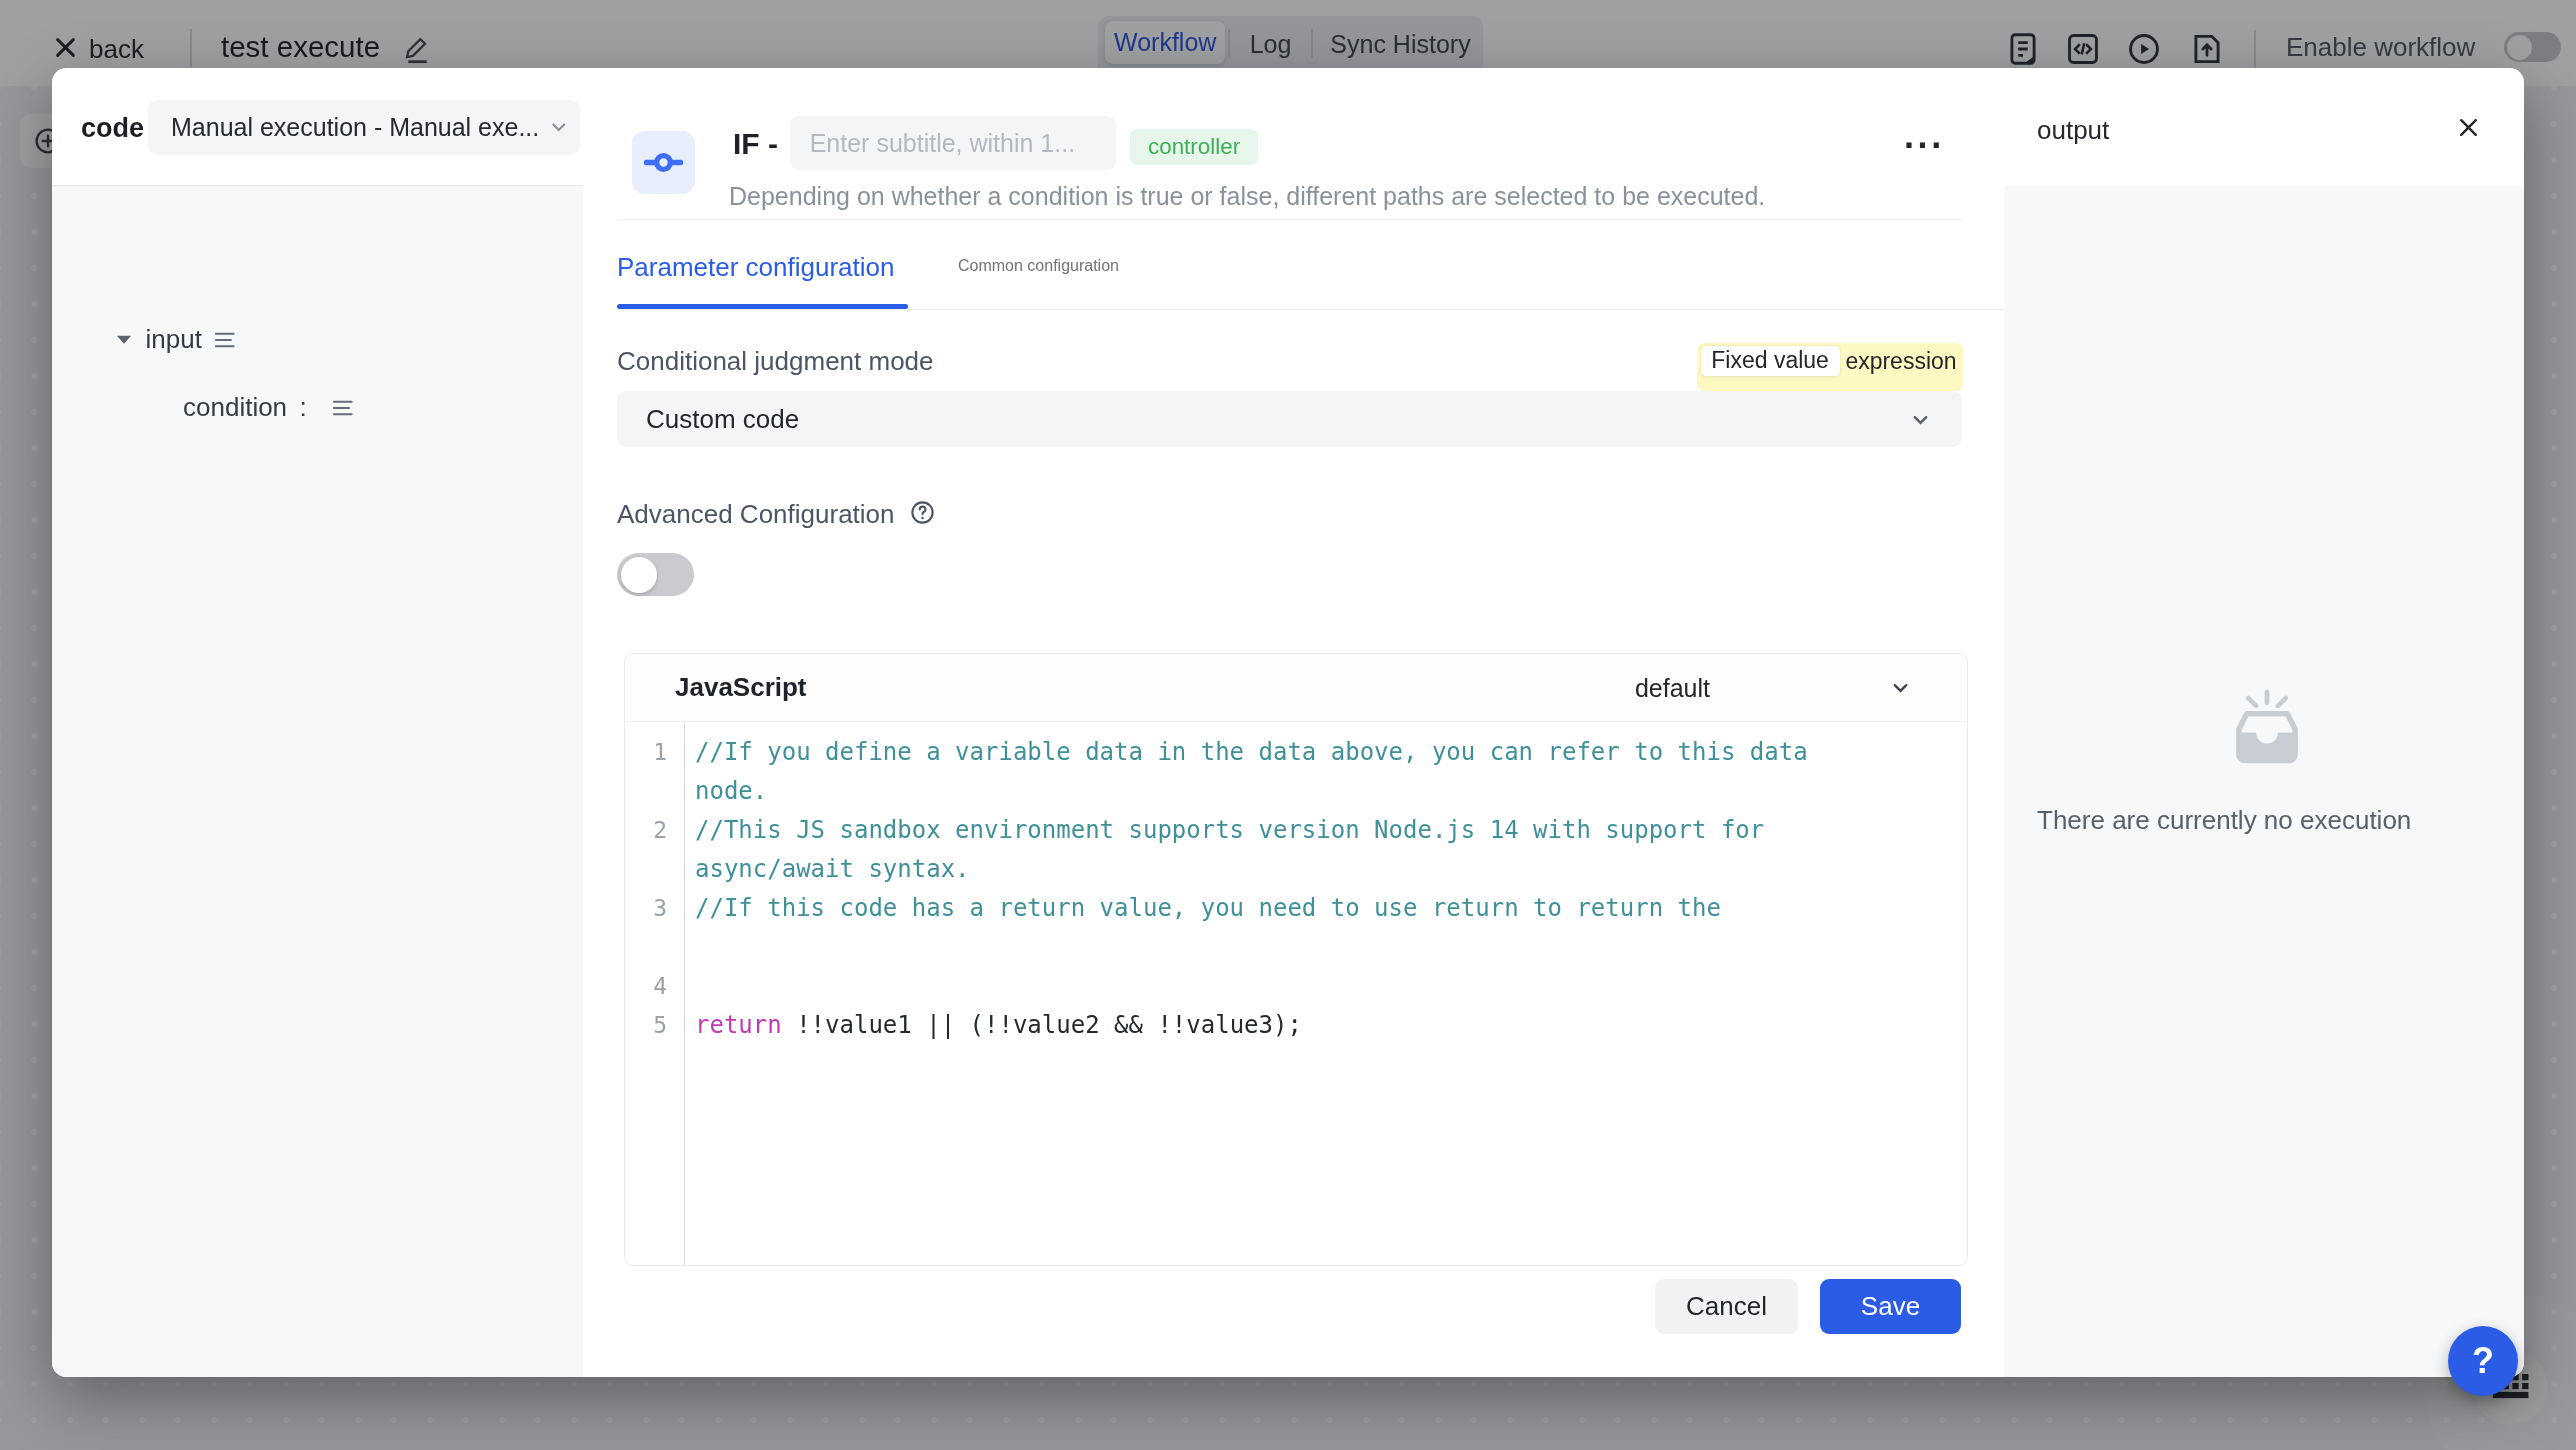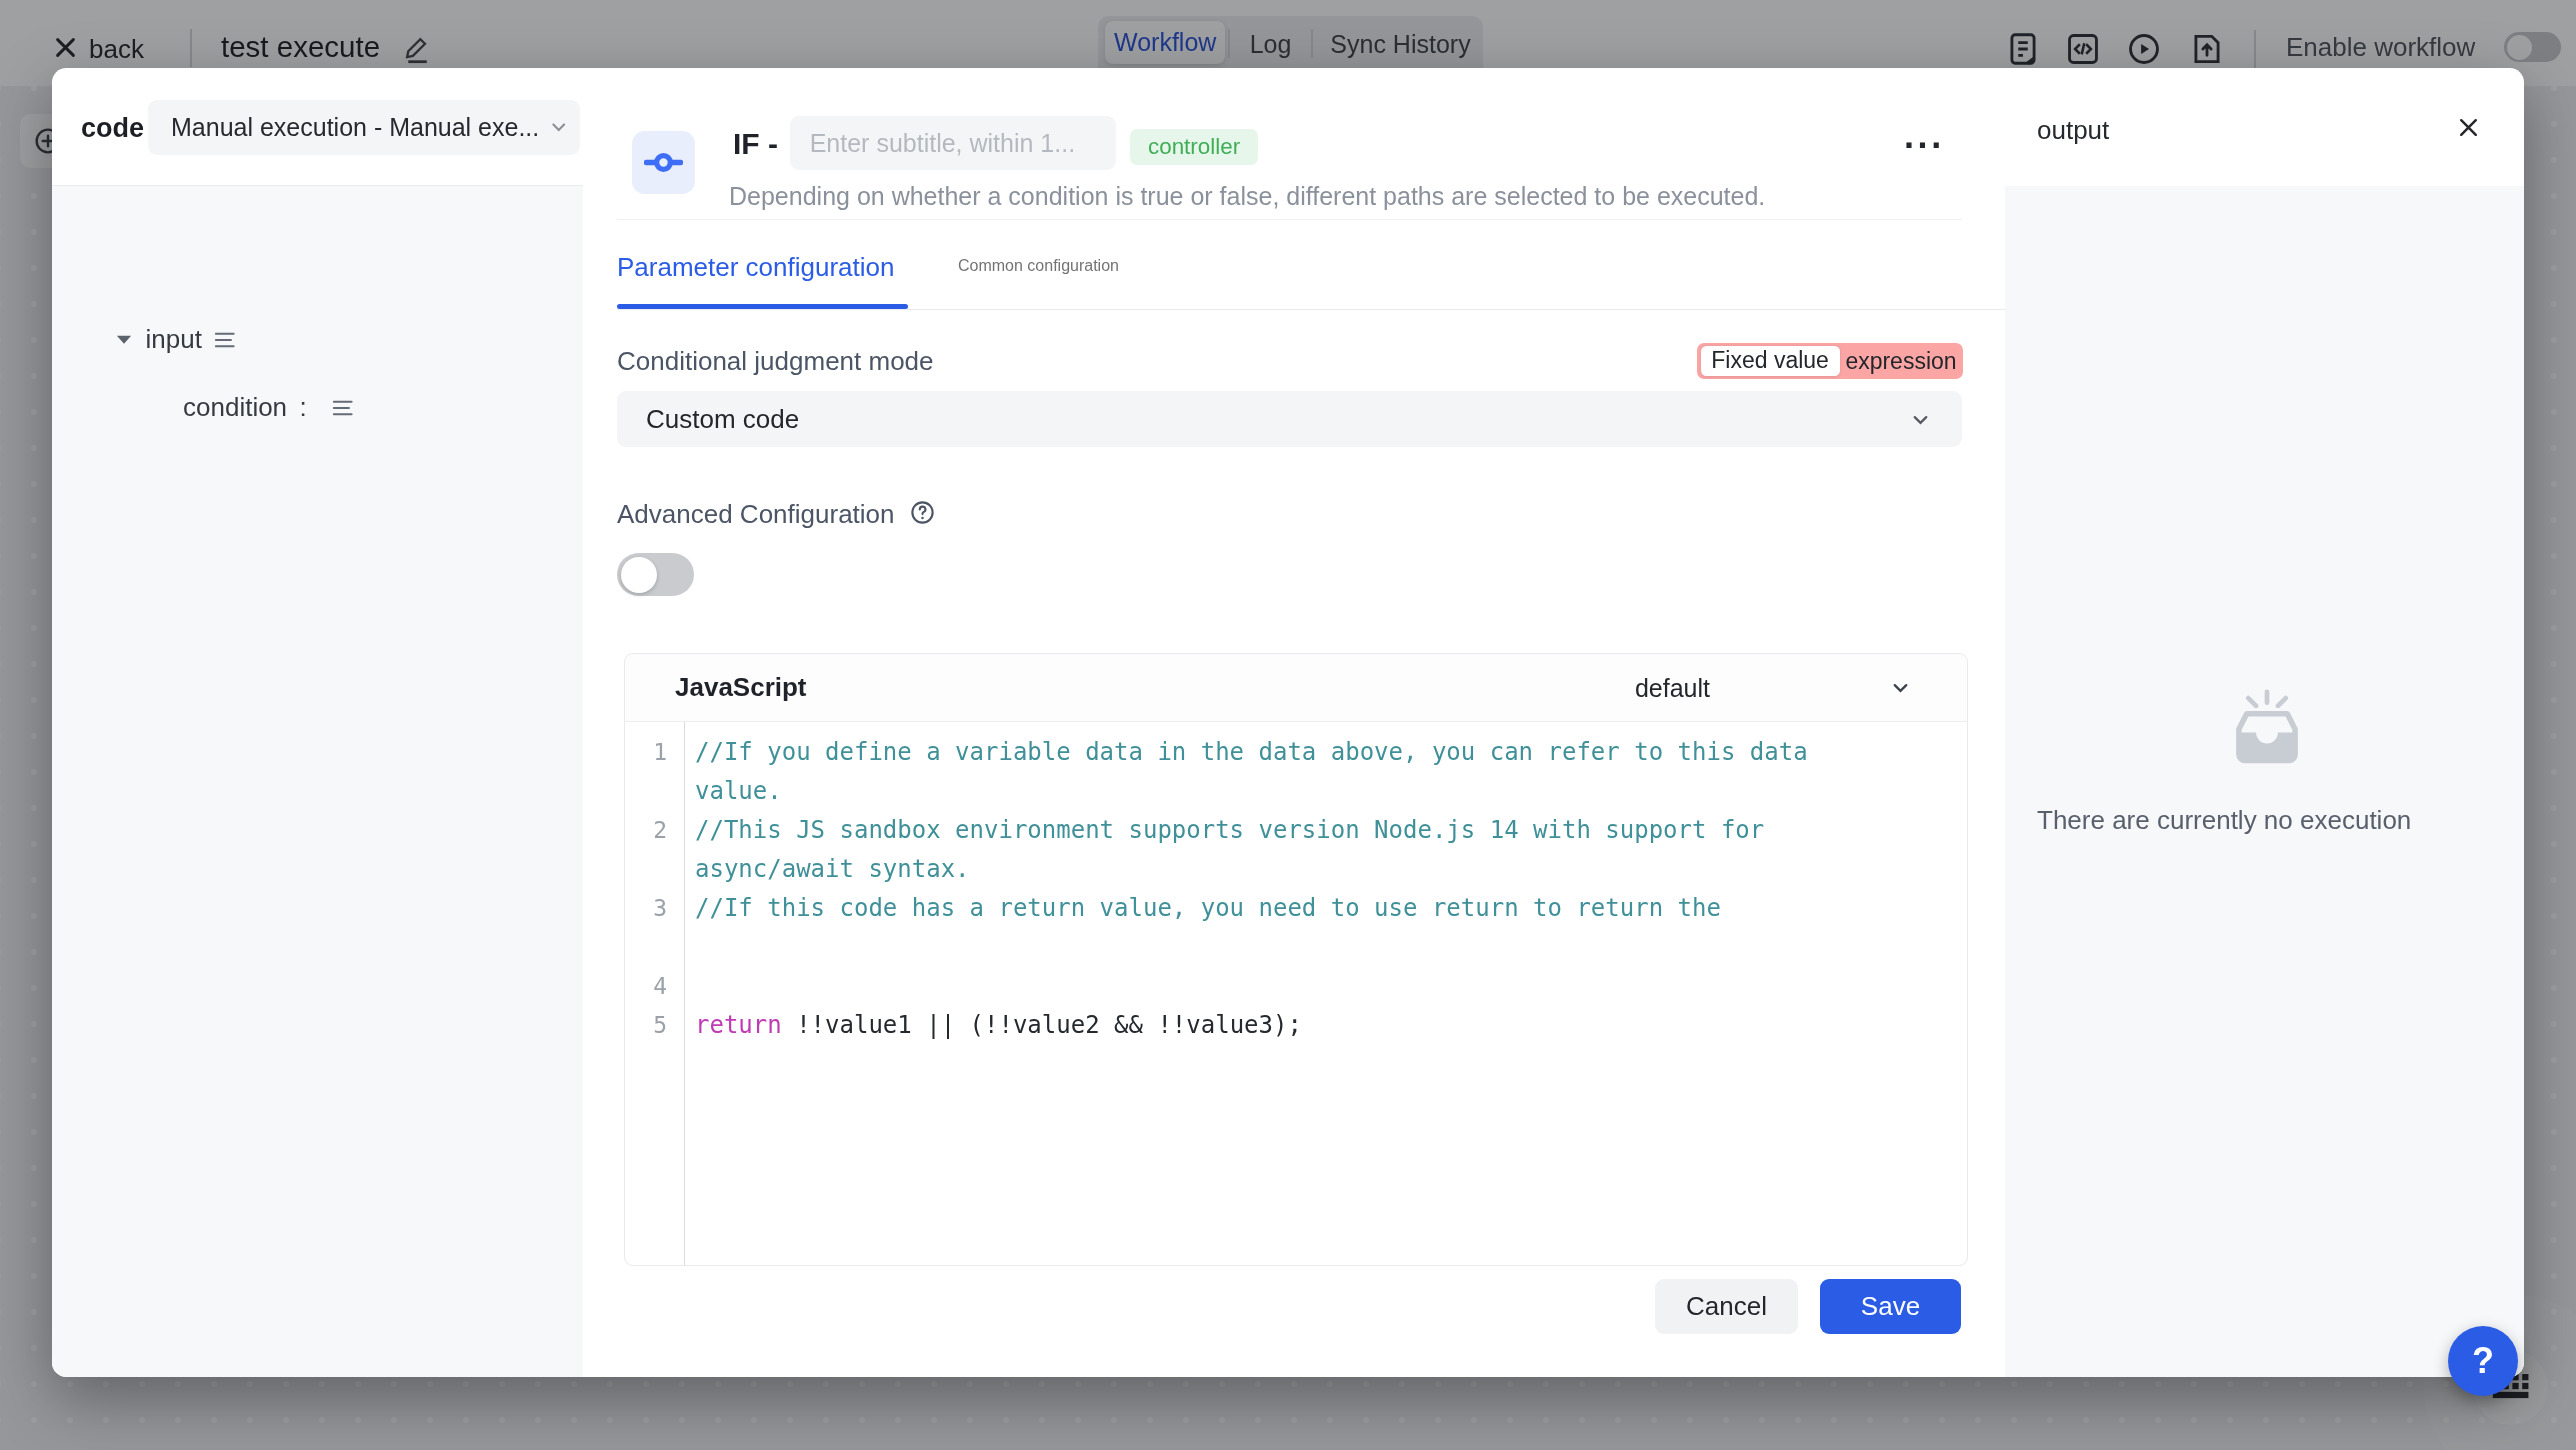--- a/index.html
+++ b/index.html
@@ -75,21 +75,21 @@
   .hdr-div{left:565px;top:151px;width:1345px;height:0.9px;background:#eef0f2;}
 
   
   .tab-param{left:565px;top:184px;font-size:26px;font-weight:500;color:#2b5ce5;}
   .tab-common{left:906px;top:189px;font-size:16px;color:#737373;}
   .tab-underline{left:565px;top:236px;width:291px;height:5.4px;background:#2b5ce5;border-radius:2.7px;z-index:2;}
   .tab-div{left:565px;top:241px;width:1411px;height:0.9px;background:#e9ebee;}
 
   
   .mode-label{left:565px;top:278px;font-size:26px;color:#4b5565;}
-  .mode-seg{left:1645px;top:275px;width:266px;height:36px;background:#fca5a5;border-radius:7.2px;}
+  .mode-seg{left:1645px;top:275px;width:266px;height:48px;background:#fef9c3;border-radius:7.2px;}
   .mode-pill{position:absolute;left:3.6px;top:2.7px;width:139px;height:30px;background:#fff;border-radius:5.4px;
              box-shadow:0 0.9px 3.6px rgba(0,0,0,.10);display:flex;align-items:center;justify-content:center;
              font-size:23px;color:#23262b;}
   .mode-expr{position:absolute;left:146px;top:0;width:116px;height:36px;display:flex;align-items:center;
              justify-content:center;font-size:23px;color:#23262b;}
   .code-select{left:565px;top:323px;width:1345px;height:56px;background:#f4f5f7;border-radius:9px;
                display:flex;align-items:center;}
   .code-select span{padding-left:29px;font-size:26px;color:#23262b;}
   .code-select .chev{position:absolute;right:30px;top:17px;width:23px;height:23px;color:#565b63;}
   .adv-label{left:565px;top:431px;font-size:26px;color:#4b5565;}
@@ -306,21 +306,21 @@
         <div class="ed-preset">default</div>
         <div class="ed-chev">
           <svg width="23" height="23" viewBox="0 0 24 24" fill="none" stroke="currentColor" stroke-width="2.4" stroke-linecap="round">
               <path d="M6 9.5 L12 15.5 L18 9.5"></path>
             </svg>
         </div>
       </div>
       <div class="gutterline"></div>
       <div class="ed-body">
         <div class="crow"><span class="cnum">1</span><span class="ctext tok-comment">//If you define a variable data in the data above, you can refer to this data</span></div>
-        <div class="crow"><span class="cnum"></span><span class="ctext tok-comment">value.</span></div>
+        <div class="crow"><span class="cnum"></span><span class="ctext tok-comment">node.</span></div>
         <div class="crow"><span class="cnum">2</span><span class="ctext tok-comment">//This JS sandbox environment supports version Node.js 14 with support for</span></div>
         <div class="crow"><span class="cnum"></span><span class="ctext tok-comment">async/await syntax.</span></div>
         <div class="crow"><span class="cnum">3</span><span class="ctext tok-comment">//If this code has a return value, you need to use return to return the</span></div>
         <div class="crow"><span class="cnum"></span></div>
         <div class="crow"><span class="cnum">4</span><span class="ctext"></span></div>
         <div class="crow"><span class="cnum">5</span><span class="ctext"><span class="tok-kw">return</span><span> !!value1 || (!!value2 &amp;&amp; !!value3);</span></span></div>
       </div>
     </div>
 
     <div class="abs btn btn-cancel">Cancel</div>

